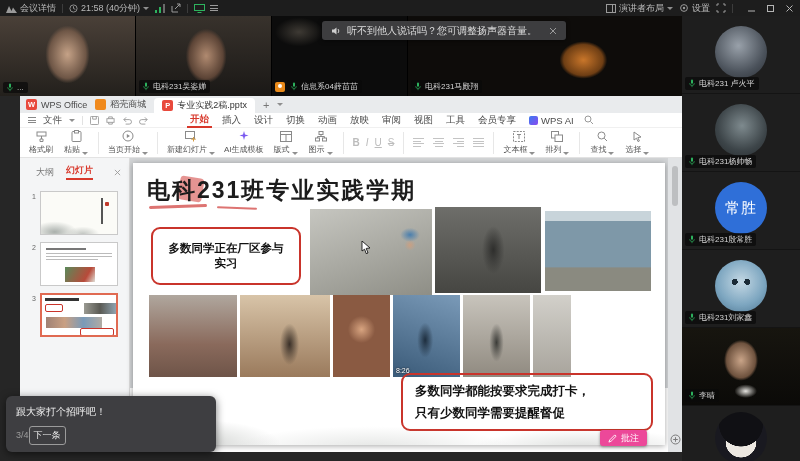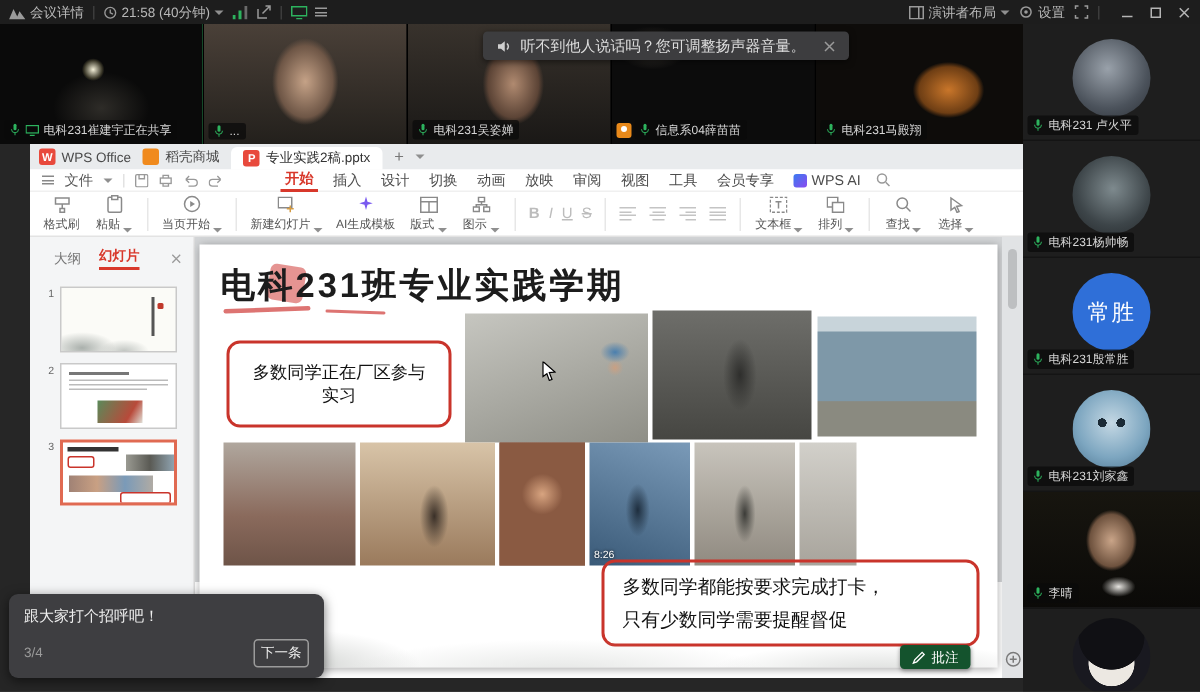--- a/index.html
+++ b/index.html
@@ -59,38 +59,38 @@
   #panel-tab-slides{color:#d8382b;font-weight:bold;border-bottom:2px solid #d8382b;padding-bottom:1px}
   .thumb-row{display:flex;gap:4px;margin:7px 6px 0 6px}
   .thumb-num{width:10px;text-align:right;font-size:7px;color:#666;padding-top:2px}
   .thumb{width:78px;height:44px;background:#fff;border:1px solid #c9c9c9;position:relative;overflow:hidden}
   .thumb.sel{border:2px solid #e06a52}
 
   #slide{position:absolute;left:113px;top:5px;width:532px;height:282px;background:#fff;box-shadow:0 1px 6px rgba(0,0,0,.35);overflow:hidden}
   #slide-title{position:absolute;left:14px;top:12px;font-size:23px;font-weight:bold;color:#1c1c1c;letter-spacing:2px}
   .stamp{position:absolute;left:46px;top:14px;width:24px;height:24px;background:rgba(203,42,38,.5);border-radius:4px;transform:rotate(9deg)}
   .scribble{position:absolute;background:rgba(203,42,38,.65);border-radius:2px}
-  .redbox{position:absolute;border:2px solid #c9342b;border-radius:9px;background:#fff;color:#121212;font-weight:normal}
+  .redbox{position:absolute;border:2px solid #c9342b;border-radius:9px;background:#fff;color:#121212;font-weight:bold}
   #redbox1{left:18px;top:64px;width:150px;height:58px;display:flex;align-items:center;justify-content:center;font-size:11.5px;padding:0 10px;text-align:center}
   #redbox2{left:268px;top:210px;width:252px;height:58px;font-size:12.5px;line-height:1.75;padding:6px 12px;background:transparent}
   .ph{position:absolute;overflow:hidden}
   .ph .time{position:absolute;left:3px;bottom:3px;color:#fff;font-size:7px;text-shadow:0 0 2px #000}
   #mountains{position:absolute;left:0;bottom:0;width:100%;height:46px;background:
     radial-gradient(ellipse 120px 36px at 12% 100%, rgba(150,155,150,.45), transparent 70%),
     radial-gradient(ellipse 200px 30px at 45% 105%, rgba(170,175,170,.3), transparent 70%),
     radial-gradient(ellipse 160px 26px at 85% 105%, rgba(160,165,160,.35), transparent 70%)}
   #rstrip{position:absolute;left:648px;top:0;width:14px;height:294px;background:#e1e3e5}
   #rstrip .sbthumb{position:absolute;left:4px;top:8px;width:6px;height:40px;border-radius:3px;background:#bdbfc1}
-  #annotate-pill{position:absolute;left:580px;top:272px;height:16px;background:#14532d;border-radius:3px;display:flex;align-items:center;gap:4px;padding:0 8px;color:#fff;font-size:9px;box-shadow:0 1px 3px rgba(0,0,0,.4)}
+  #annotate-pill{position:absolute;left:580px;top:272px;height:16px;background:#ec4899;border-radius:3px;display:flex;align-items:center;gap:4px;padding:0 8px;color:#fff;font-size:9px;box-shadow:0 1px 3px rgba(0,0,0,.4)}
 
   
   #leftgap{left:0;top:96px;width:20px;height:365px;background:#262626}
   #bottomstrip{left:0;top:452px;width:682px;height:9px;background:#262626}
   #hint-toast{left:6px;top:396px;width:210px;background:#3e3e41;border-radius:6px;box-shadow:0 2px 8px rgba(0,0,0,.55);padding:8px 10px 7px 10px;color:#efefef;font-size:10px;line-height:1.55;z-index:40}
-  #hint-footer{display:flex;align-items:center;justify-content:space-between;margin-top:6px}
+  #hint-footer{display:flex;align-items:center;justify-content:flex-start;margin-top:6px}
   #hint-counter{color:#9b9b9b;font-size:9px}
   #hint-next{border:1px solid #9b9b9b;border-radius:3px;padding:2px 4px;font-size:9px;color:#f0f0f0}
 </style>
 </head>
 <body>
 
 <div id="screen">
 
   <div id="topbar" class="abs">
     <span class="tb-item">
@@ -156,34 +156,20 @@
       <svg width="9" height="9" viewBox="0 0 9 9">
           <rect x="1.5" y="1.5" width="6" height="6" fill="none" stroke="#b5b5b5"></rect>
         </svg>
       <svg width="9" height="9" viewBox="0 0 9 9">
           <path d="M1.5 1.5 L7.5 7.5 M7.5 1.5 L1.5 7.5" stroke="#b5b5b5"></path>
         </svg>
     </span>
   </div>
 
   <div id="filmstrip" class="abs">
-    <div class="vt active">
-      <div class="vid" style="background:radial-gradient(circle 10px at 46% 38%,#f4f0d8,rgba(90,85,60,.6) 60%,transparent 75%),radial-gradient(ellipse 40px 30px at 50% 70%,#2e2c28,transparent 80%),#0a0a0a"></div>
-      <div class="chip">
-        <svg width="8" height="9" viewBox="0 0 12 13">
-            <rect x="4.5" y="0.5" width="3" height="6.5" rx="1.5" fill="#2db35e"></rect>
-            <path d="M2.5 6 a3.5 3.5 0 0 0 7 0 M6 9.5 V12" fill="none" stroke="#2db35e"></path>
-          </svg>
-        <svg width="9" height="8" viewBox="0 0 11 9">
-            <rect x="0.5" y="0.5" width="10" height="6" fill="none" stroke="#2db35e"></rect>
-            <path d="M3.5 8.5 H7.5" stroke="#2db35e"></path>
-          </svg>
-        <span>电科231崔建宇正在共享</span>
-      </div>
-    </div>
     <div class="vt">
       <div class="vid" style="background:radial-gradient(ellipse 26px 34px at 50% 48%,#c5a287,#6e5646 70%,transparent 85%),linear-gradient(#4a4038,#23201c)"></div>
       <div class="chip">
         <svg width="8" height="9" viewBox="0 0 12 13">
             <rect x="4.5" y="0.5" width="3" height="6.5" rx="1.5" fill="#2db35e"></rect>
             <path d="M2.5 6 a3.5 3.5 0 0 0 7 0 M6 9.5 V12" fill="none" stroke="#2db35e"></path>
           </svg>
         <span>...</span>
       </div>
     </div>

